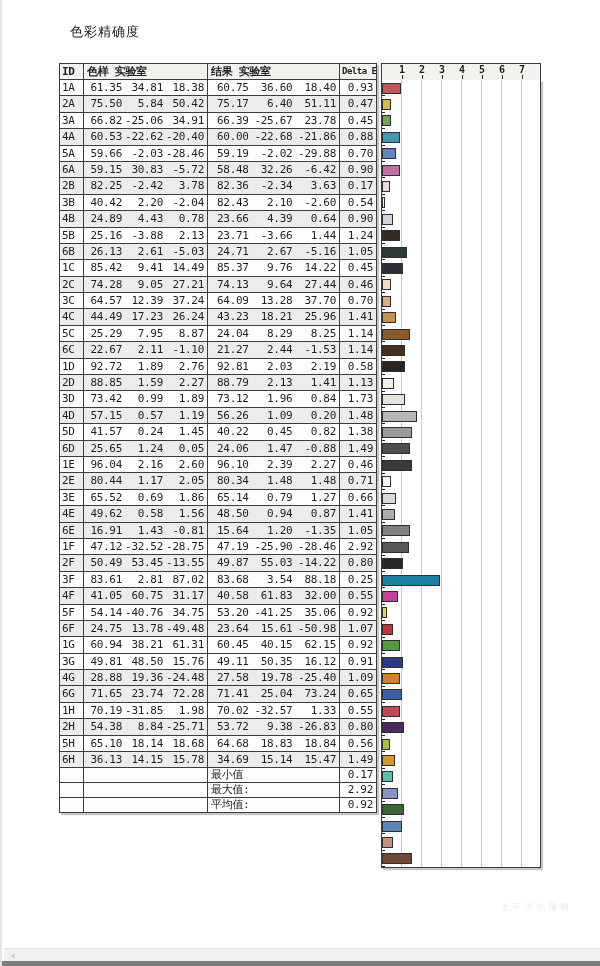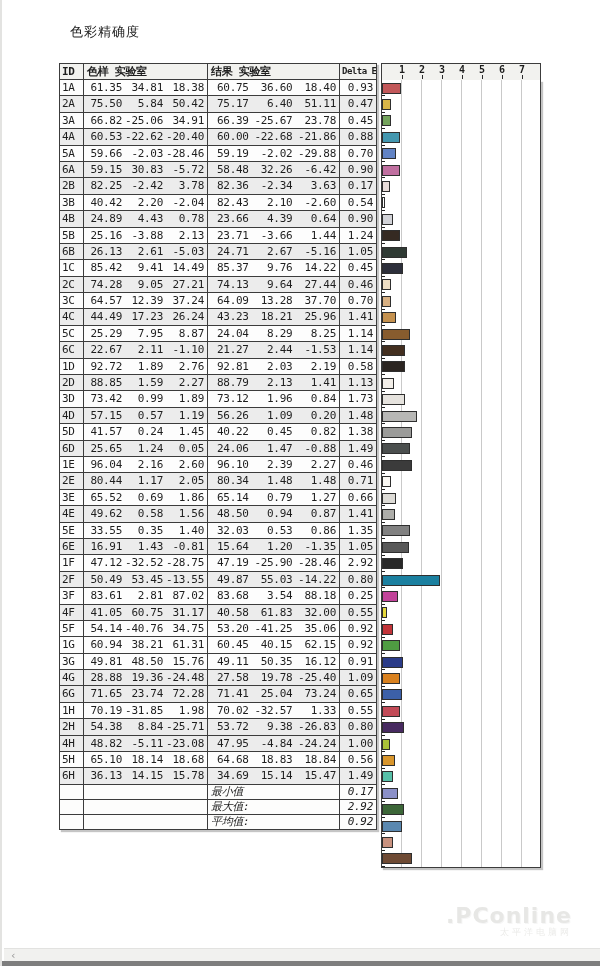--- a/index.html
+++ b/index.html
@@ -13,21 +13,21 @@
     font-family:"DejaVu Sans",sans-serif;color:#1a1a1a;letter-spacing:1px;
   }
   
   #tablewrap{position:absolute;left:57px;top:63px;}
   #lefttbl{
     position:absolute;left:0;top:0;border-left:1px solid #3c3c3c;border-top:1px solid #3c3c3c;
     box-shadow:2px 2px 1px rgba(150,150,150,.55);background:#fff;
   }
   .trow{display:flex;height:16.4px;line-height:16px;}
   .trow.hdr{height:16px;background:#f2f2ef;font-weight:bold;}
-  .trow.sum{height:15px;line-height:14px;background:#fdfdfc;font-style:italic;}
+  .trow.sum{height:15px;line-height:14px;background:#fdfdfc;}
   .cell{
     box-sizing:border-box;border-right:1px solid #3c3c3c;border-bottom:1px solid #3c3c3c;
     font-size:11px;letter-spacing:-0.3px;white-space:nowrap;overflow:hidden;
   }
   .c-id{width:24px;padding-left:2px;}
   .c-lab{width:124px;display:flex;}
   .c-res{width:132px;display:flex;}
   .c-lab span,.c-res span{flex:1;text-align:right;padding-right:3px;}
   .c-de{width:37px;text-align:right;padding-right:3px;}
   .hdr .c-lab,.hdr .c-res{display:block;padding-left:3px;}
@@ -450,34 +450,20 @@
               <span>0.58</span>
               <span>1.56</span>
             </div>
             <div class="cell c-res">
               <span>48.50</span>
               <span>0.94</span>
               <span>0.87</span>
             </div>
             <div class="cell c-de">1.41</div>
           </div>
-          <div class="trow odd">
-            <div class="cell c-id">5E</div>
-            <div class="cell c-lab">
-              <span>33.55</span>
-              <span>0.35</span>
-              <span>1.40</span>
-            </div>
-            <div class="cell c-res">
-              <span>32.03</span>
-              <span>0.53</span>
-              <span>0.86</span>
-            </div>
-            <div class="cell c-de">1.35</div>
-          </div>
           <div class="trow even">
             <div class="cell c-id">6E</div>
             <div class="cell c-lab">
               <span>16.91</span>
               <span>1.43</span>
               <span>-0.81</span>
             </div>
             <div class="cell c-res">
               <span>15.64</span>
               <span>1.20</span>
@@ -548,20 +534,34 @@
               <span>-40.76</span>
               <span>34.75</span>
             </div>
             <div class="cell c-res">
               <span>53.20</span>
               <span>-41.25</span>
               <span>35.06</span>
             </div>
             <div class="cell c-de">0.92</div>
           </div>
+          <div class="trow even">
+            <div class="cell c-id">6F</div>
+            <div class="cell c-lab">
+              <span>24.75</span>
+              <span>13.78</span>
+              <span>-49.48</span>
+            </div>
+            <div class="cell c-res">
+              <span>23.64</span>
+              <span>15.61</span>
+              <span>-50.98</span>
+            </div>
+            <div class="cell c-de">1.07</div>
+          </div>
           <div class="trow odd">
             <div class="cell c-id">1G</div>
             <div class="cell c-lab">
               <span>60.94</span>
               <span>38.21</span>
               <span>61.31</span>
             </div>
             <div class="cell c-res">
               <span>60.45</span>
               <span>40.15</span>
@@ -631,34 +631,20 @@
               <span>54.38</span>
               <span>8.84</span>
               <span>-25.71</span>
             </div>
             <div class="cell c-res">
               <span>53.72</span>
               <span>9.38</span>
               <span>-26.83</span>
             </div>
             <div class="cell c-de">0.80</div>
-          </div>
-          <div class="trow even">
-            <div class="cell c-id">4H</div>
-            <div class="cell c-lab">
-              <span>48.82</span>
-              <span>-5.11</span>
-              <span>-23.08</span>
-            </div>
-            <div class="cell c-res">
-              <span>47.95</span>
-              <span>-4.84</span>
-              <span>-24.24</span>
-            </div>
-            <div class="cell c-de">1.00</div>
           </div>
           <div class="trow odd">
             <div class="cell c-id">5H</div>
             <div class="cell c-lab">
               <span>65.10</span>
               <span>18.14</span>
               <span>18.68</span>
             </div>
             <div class="cell c-res">
               <span>64.68</span>
@@ -814,21 +800,20 @@
         <div class="debar" title="4H ΔE 1.00" style="top: 740.5px; width: 20px; background: rgb(90, 136, 176);"></div>
         <div class="rowtick" style="top: 753.4px;"></div>
         <div class="debar" title="5H ΔE 0.56" style="top: 756.9px; width: 11.2px; background: rgb(201, 146, 127);"></div>
         <div class="rowtick" style="top: 769.8px;"></div>
         <div class="debar" title="6H ΔE 1.49" style="top: 773.3px; width: 29.8px; background: rgb(110, 74, 52);"></div>
         <div class="rowtick" style="top: 786.2px;"></div>
       </div>
   </div>
 
   <div class="wm">
-    <div class="brand">.PConline</div>
     <div class="sub">太平洋电脑网</div>
   </div>
 
   <div class="hscroll">
     <span class="arrow">‹</span>
   </div>
   <div class="bottombar"></div>
 </div>
 
 </body></html>

